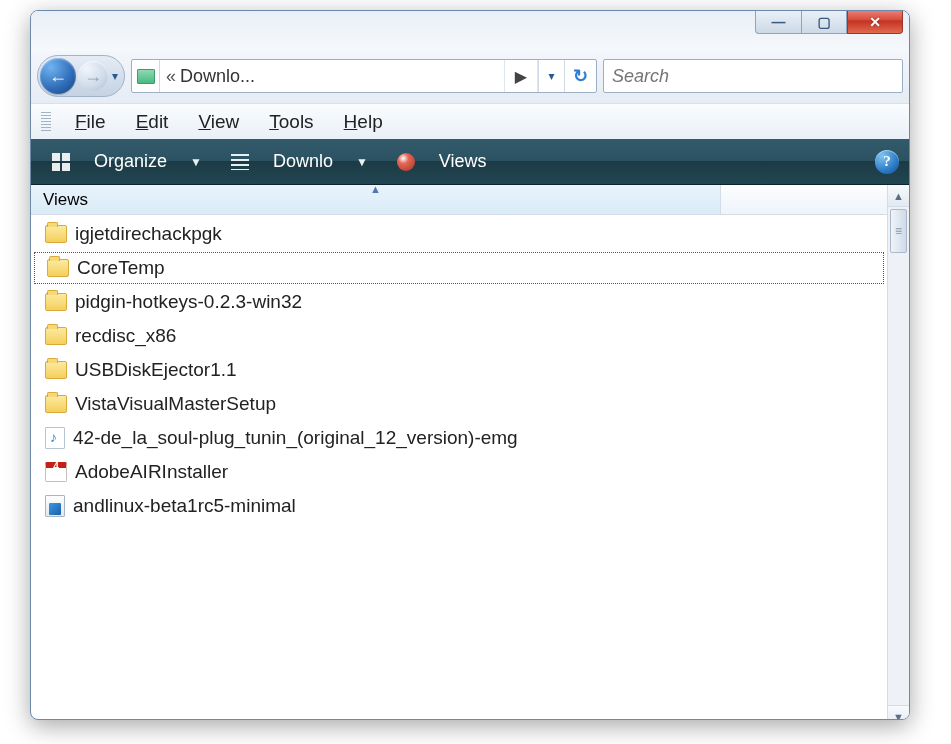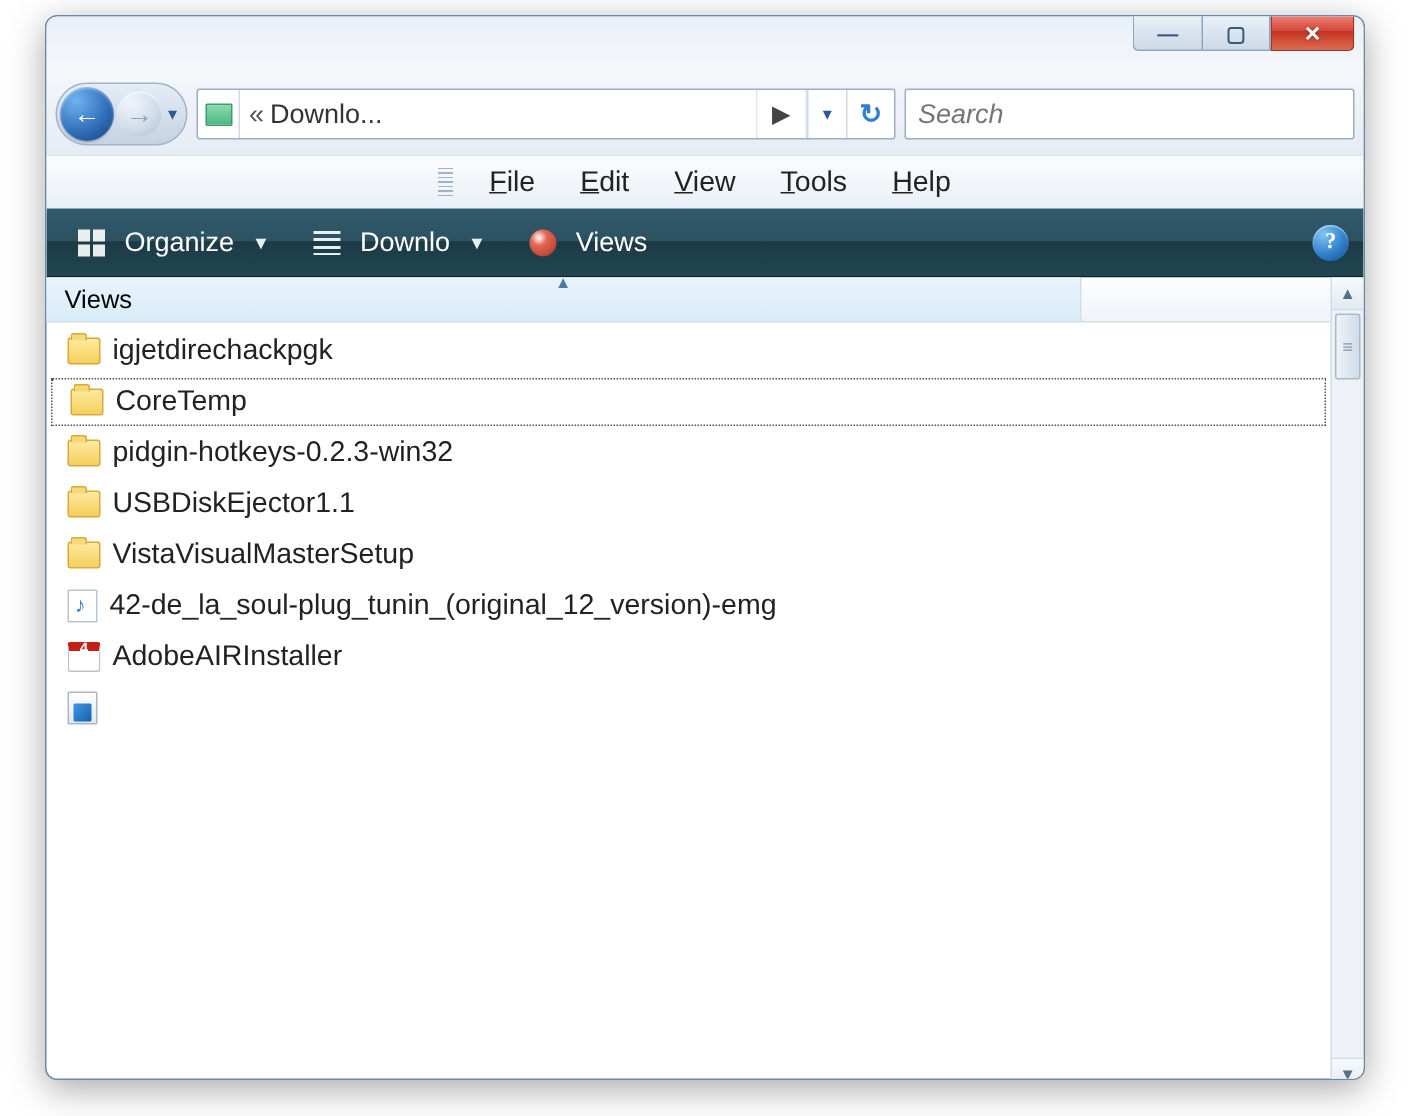--- a/index.html
+++ b/index.html
@@ -189,21 +189,20 @@
   }
   
   .menubar {
     display: flex;
     align-items: center;
     padding: 0 10px;
     height: 36px;
     background: linear-gradient(to bottom,#fafcfe,#eaf0f7);
     border-top: 1px solid #d7e1ec;
     gap: 2px;
-    justify-content: center;
   }
   .menu-grip {
     width: 10px;
     height: 20px;
     background: repeating-linear-gradient(to bottom,#9fb2c6 0 1px,transparent 1px 3px);
     margin-right: 8px;
   }
   .menu-item {
     padding: 4px 14px;
     font-size: 19px;
@@ -217,21 +216,21 @@
     display: flex;
     align-items: center;
     padding: 0 10px;
     gap: 8px;
     color: #fff;
     border-bottom: 1px solid #0d232b;
   }
   .cmd-btn {
     display: flex;
     align-items: center;
-    gap: 12px;
+    gap: 23px;
     padding: 4px 10px;
     height: 32px;
     border-radius: 3px;
     font-size: 18px;
   }
   .cmd-caret { font-size: 12px; color: #e5f0f3; }
   .cmd-icon { width: 20px; height: 20px; display:flex;align-items:center;justify-content:center; }
   .organize-icon {
     display: inline-block;
     width:18px;height:18px;
@@ -489,36 +488,41 @@
           <div class="file-row focused">
             <span class="icon-folder"></span>
             <span>CoreTemp</span>
           </div>
           <div class="file-row">
             <span class="icon-folder"></span>
             <span>pidgin-hotkeys-0.2.3-win32</span>
           </div>
           <div class="file-row">
             <span class="icon-folder"></span>
+            <span>recdisc_x86</span>
+          </div>
+          <div class="file-row">
+            <span class="icon-folder"></span>
             <span>USBDiskEjector1.1</span>
           </div>
           <div class="file-row">
             <span class="icon-folder"></span>
             <span>VistaVisualMasterSetup</span>
           </div>
           <div class="file-row">
             <span class="icon-audio"></span>
             <span>42-de_la_soul-plug_tunin_(original_12_version)-emg</span>
           </div>
           <div class="file-row">
             <span class="icon-adobe"></span>
             <span>AdobeAIRInstaller</span>
           </div>
           <div class="file-row">
             <span class="icon-installer"></span>
+            <span>andlinux-beta1rc5-minimal</span>
           </div>
         </div>
     </div>
     <div class="scrollbar">
       <div class="sb-arrow up">▲</div>
       <div class="sb-track">
         <div class="sb-thumb"></div>
       </div>
       <div class="sb-arrow down">▼</div>
     </div>

